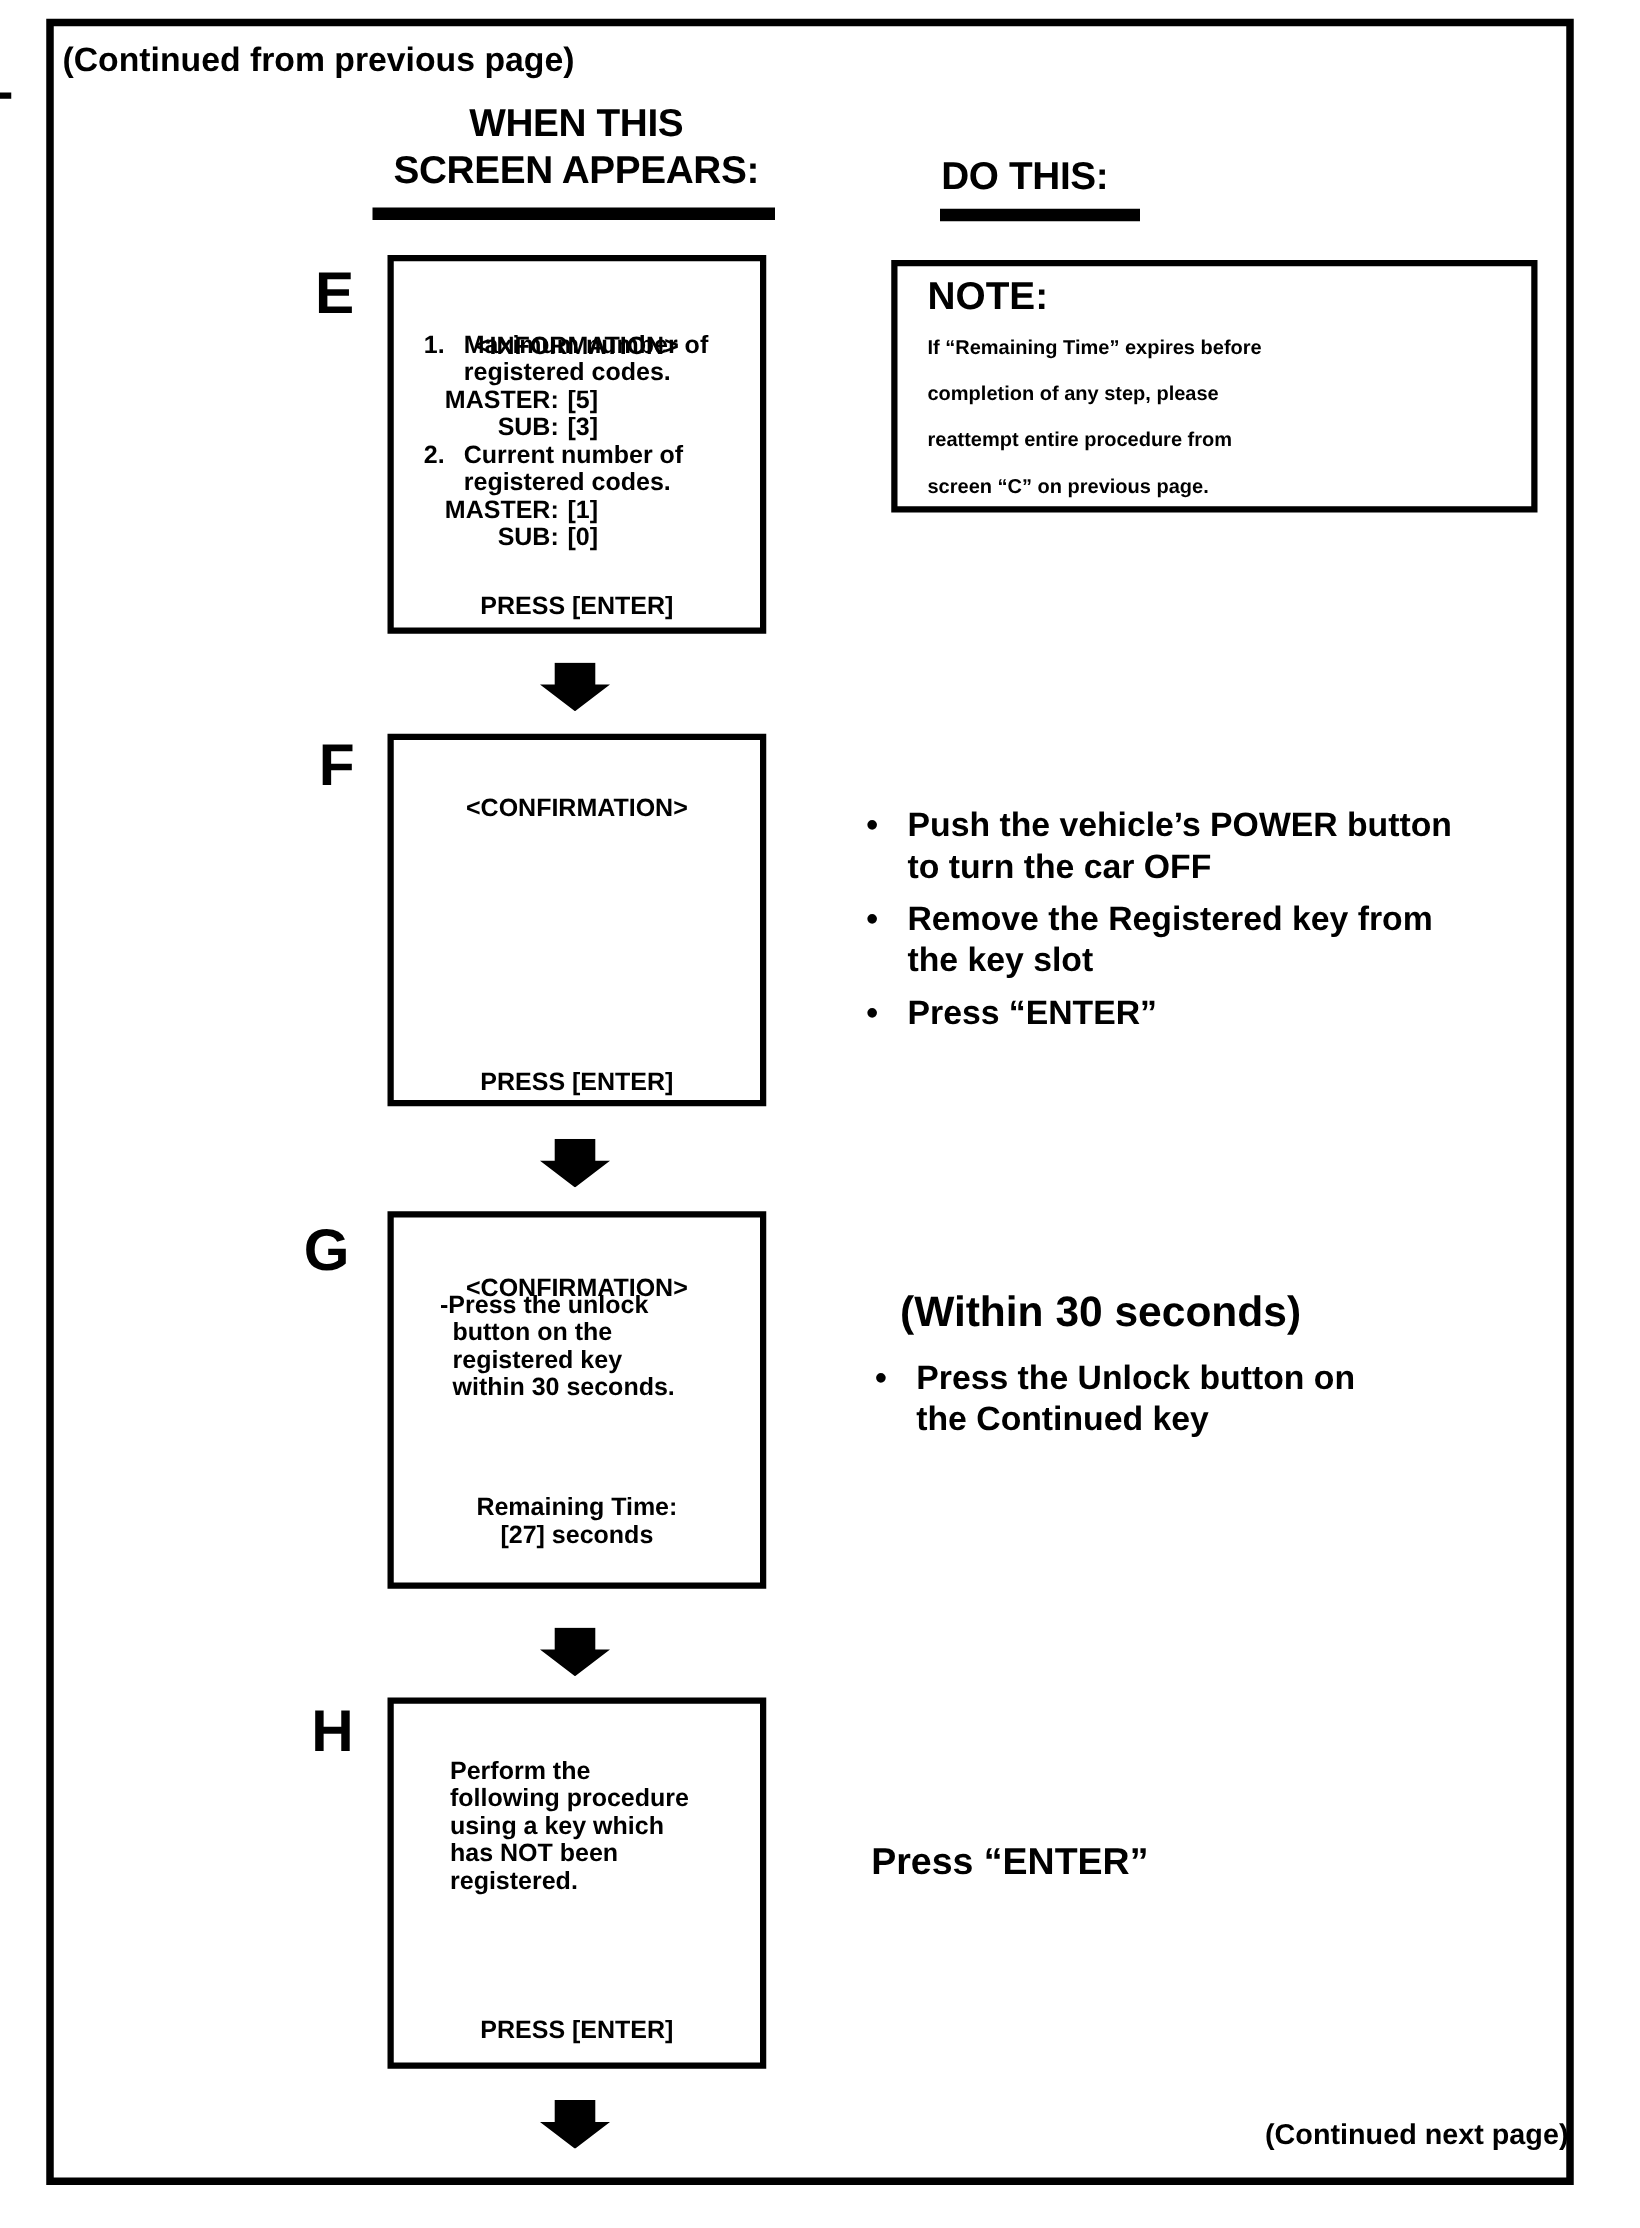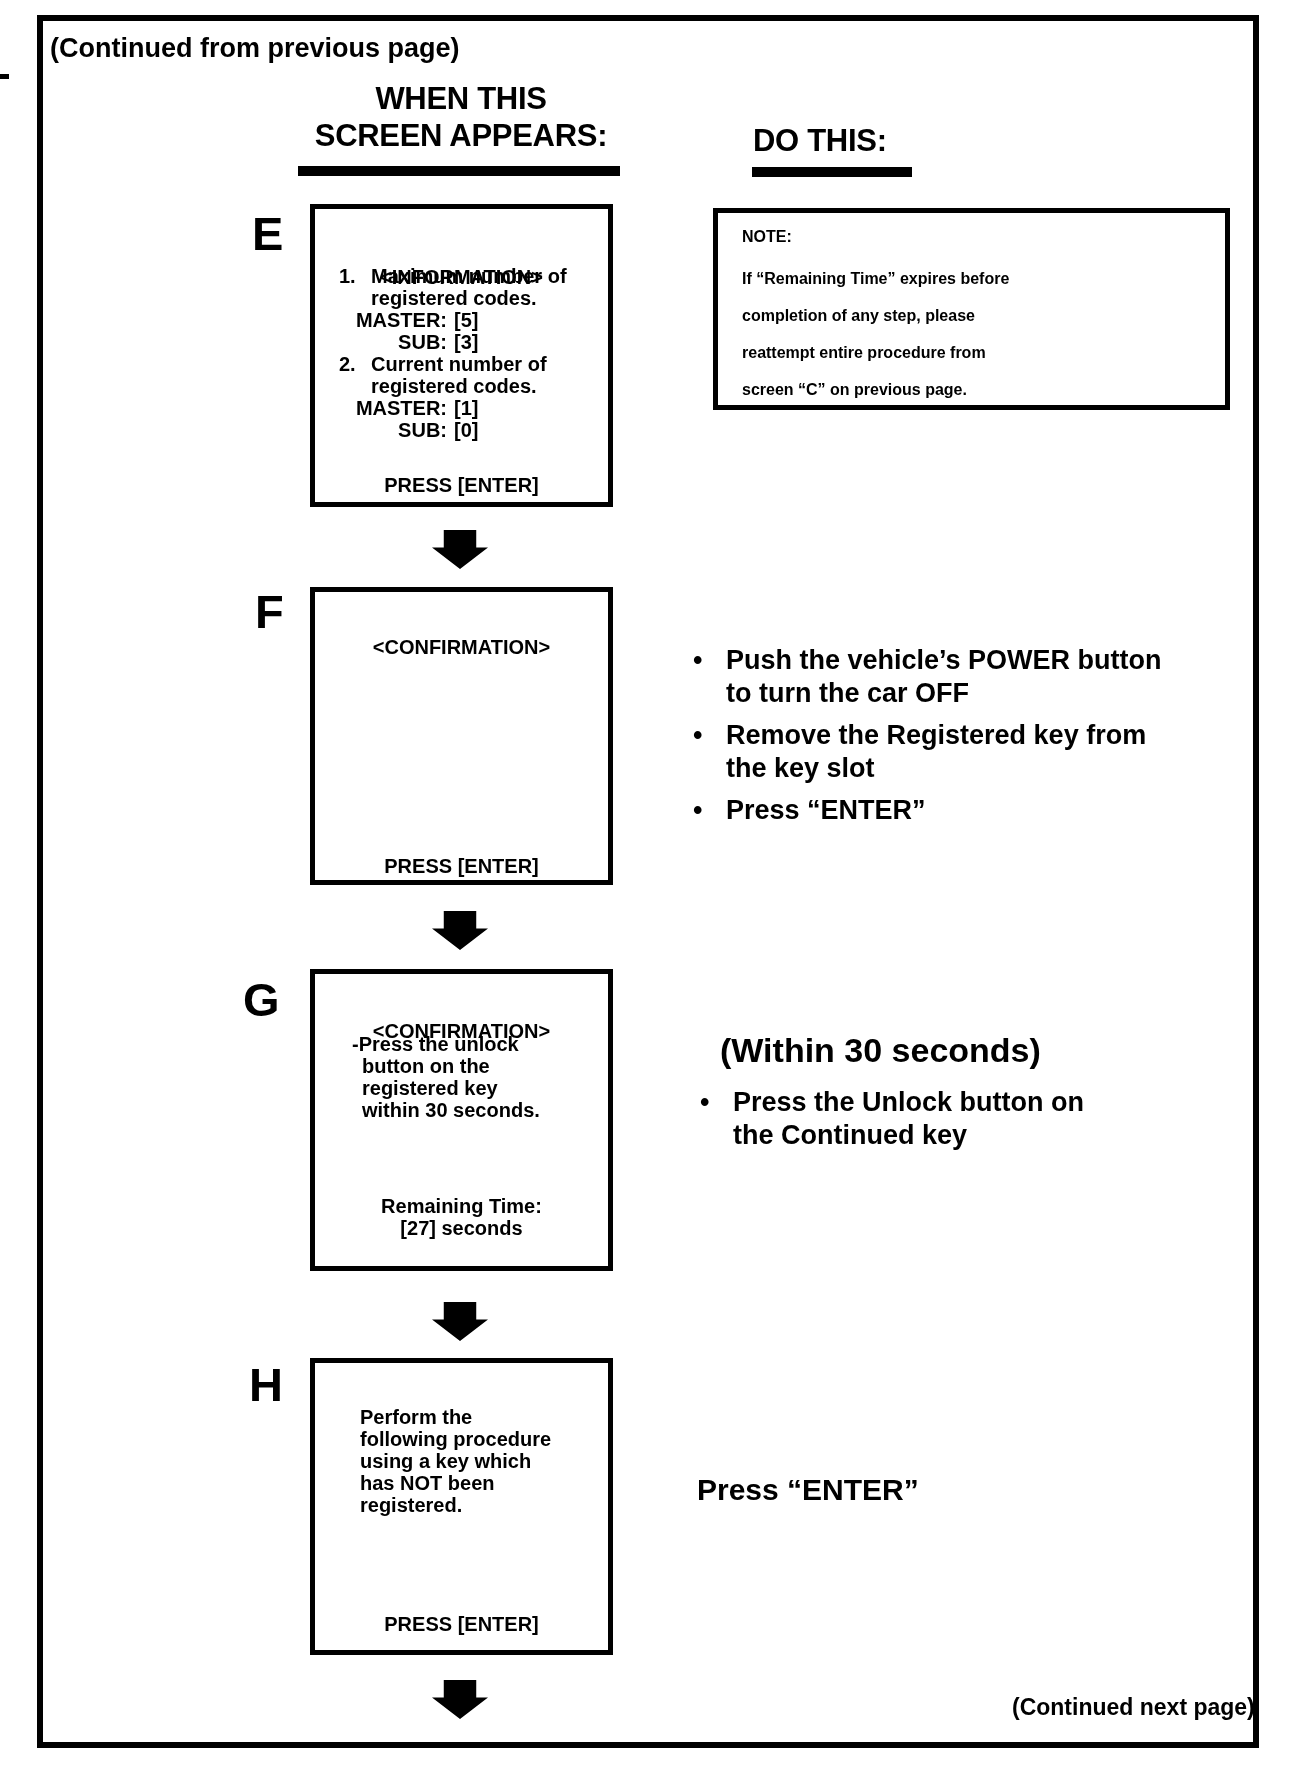--- a/index.html
+++ b/index.html
@@ -64,21 +64,21 @@
   .h-foot{bottom:15px;}
 
   .arrow-down{left:432px;width:56px;height:39px;background:#000;
     clip-path:polygon(21% 0,79% 0,79% 45%,100% 45%,50% 100%,0 45%,21% 45%);}
   .ar1{top:530px;}
   .ar2{top:911px;}
   .ar3{top:1302px;}
   .ar4{top:1680px;}
 
   .note-box{left:713px;top:208px;width:517px;height:202px;border:5px solid #000;box-sizing:border-box;}
-  .note-title{left:24px;top:7px;font-size:16px;line-height:34px;}
+  .note-title{left:24px;top:7px;font-size:31px;line-height:34px;}
   .note-body{left:24px;top:47px;font-size:16px;line-height:37px;}
 
   .if-less{left:724px;top:440px;font-size:28px;line-height:34px;}
 
   .bullet-list{font-size:27px;line-height:33px;}
   .bl-f{left:693px;top:644px;}
   .bl-g{left:700px;top:1086px;}
   .bullet-item{display:flex;margin-bottom:9px;}
   .bullet-dot{width:33px;flex:0 0 33px;}
 

